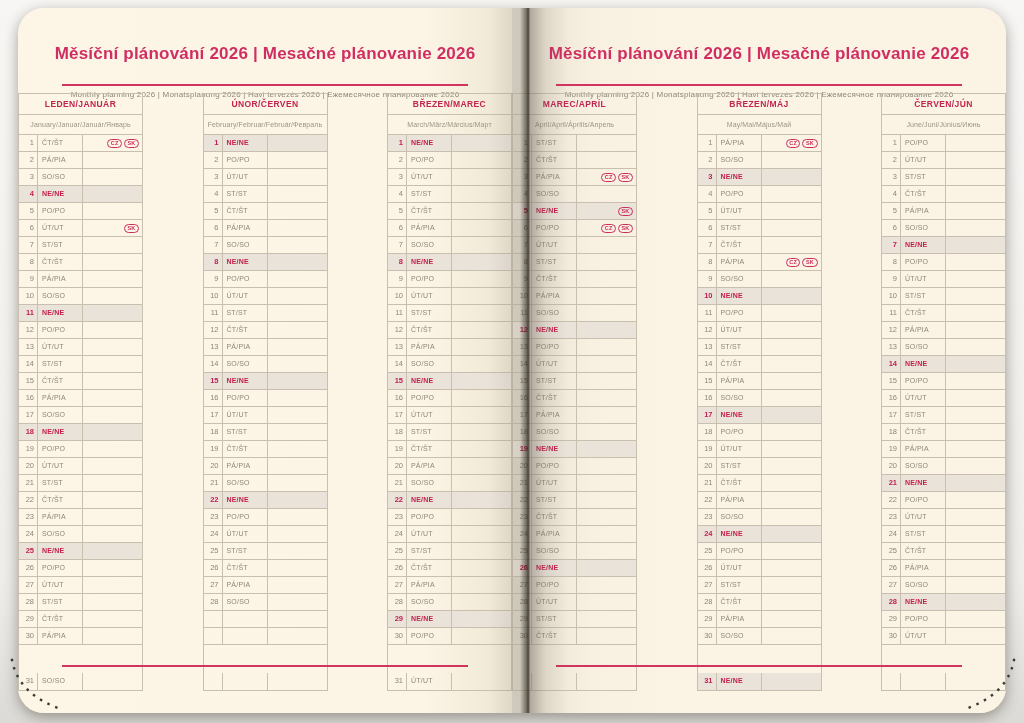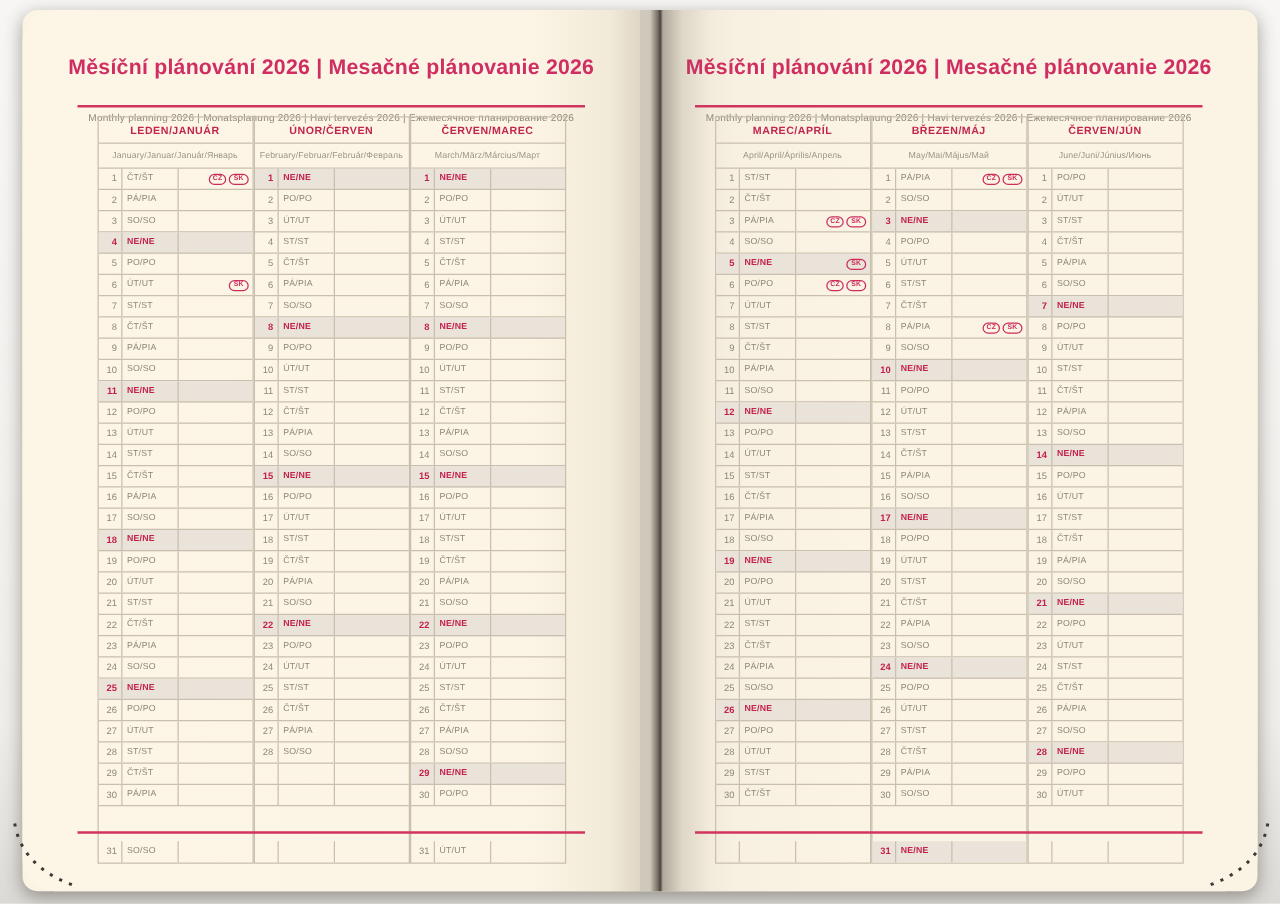--- a/index.html
+++ b/index.html
@@ -4,41 +4,41 @@
 <style>
   html,body{margin:0;padding:0;}
   body{
     width:1024px;height:723px;position:relative;overflow:hidden;
     background:linear-gradient(180deg,#f7f6f4 0%,#efedea 80%,#dcdad6 100%);
     font-family:"Liberation Sans","DejaVu Sans",sans-serif;
     -webkit-font-smoothing:antialiased;
   }
   .book{
     position:absolute;left:18px;top:8px;width:988px;height:705px;
-    border-radius:12px;background:#fbf4e3;
+    border-radius:26px;background:#fbf4e3;
     box-shadow:0 4px 14px rgba(60,55,45,.45);
   }
   .page{position:absolute;top:0;width:494px;height:705px;}
   .page-left{left:0;border-radius:26px 0 0 26px;
     background:linear-gradient(90deg,#fdf6e6 0%,#fcf5e5 82%,#efe7d5 99%);}
   .page-right{left:494px;border-radius:0 26px 26px 0;
     background:linear-gradient(90deg,#ddd8cc 0%,#ece5d5 6%,#f8f1e1 16%,#fbf4e4 35%);}
   .spine{position:absolute;left:470px;top:0;width:80px;height:705px;pointer-events:none;
     background:linear-gradient(90deg,rgba(70,60,45,0) 0%,rgba(70,60,45,.12) 40%,rgba(35,30,22,.65) 49%,rgba(25,20,15,.8) 50%,rgba(80,70,58,.35) 53%,rgba(110,100,88,.12) 72%,rgba(110,100,88,0) 100%);}
   .page-title{
     position:absolute;top:36px;left:0;right:0;text-align:center;
     font-size:17px;font-weight:bold;color:#d02e62;letter-spacing:.2px;
   }
   .page-subtitle{
     position:absolute;top:62px;left:0;right:0;text-align:center;
     font-size:8px;color:#8d8779;letter-spacing:.2px;margin-top:20px;
   }
   .title-rule{position:absolute;top:76px;left:50%;margin-left:-203px;width:406px;height:2px;background:#d1345f;}
   .bottom-rule{position:absolute;top:657px;left:50%;margin-left:-203px;width:406px;height:2px;background:#d1345f;}
-  .months{position:absolute;top:85px;left:0;right:0;display:flex;justify-content:center;gap:0;}
+  .months{position:absolute;top:85px;left:0;right:0;display:flex;justify-content:space-between;gap:24px;}
   .mtable{
     width:125px;box-sizing:border-box;border:1px solid #c9bfae;background:transparent;
   }
   .mhead{
     height:21px;line-height:21px;text-align:center;border-bottom:1px solid #c9bfae;
     font-size:8.5px;font-weight:bold;color:#c2254f;letter-spacing:.4px;box-sizing:border-box;
   }
   .msub{
     height:20px;line-height:19px;text-align:center;border-bottom:1px solid #c9bfae;
     font-size:7px;color:#9b9585;letter-spacing:.1px;box-sizing:border-box;
@@ -390,21 +390,21 @@
             <div class="c-day"></div>
             <div class="c-note"></div>
           </div>
           <div class="mrow">
             <div class="c-num"></div>
             <div class="c-day"></div>
             <div class="c-note"></div>
           </div>
         </div>
       <div class="mtable">
-          <div class="mhead">ČERVEN/MAREC</div>
+          <div class="mhead">BŘEZEN/MAREC</div>
           <div class="msub">March/März/Március/Март</div>
           <div class="mrow sun">
             <div class="c-num">1</div>
             <div class="c-day">NE/NE</div>
             <div class="c-note"></div>
           </div>
           <div class="mrow">
             <div class="c-num">2</div>
             <div class="c-day">PO/PO</div>
             <div class="c-note"></div>

